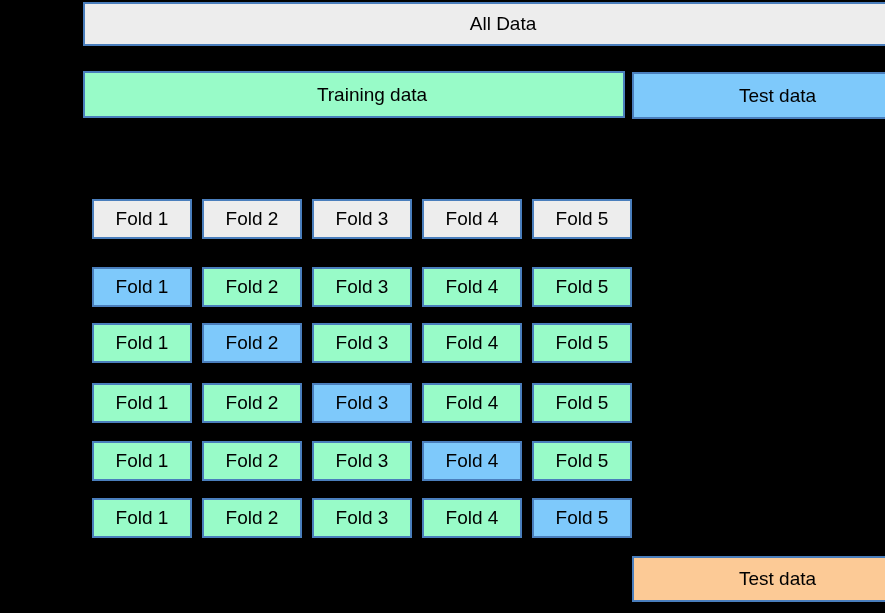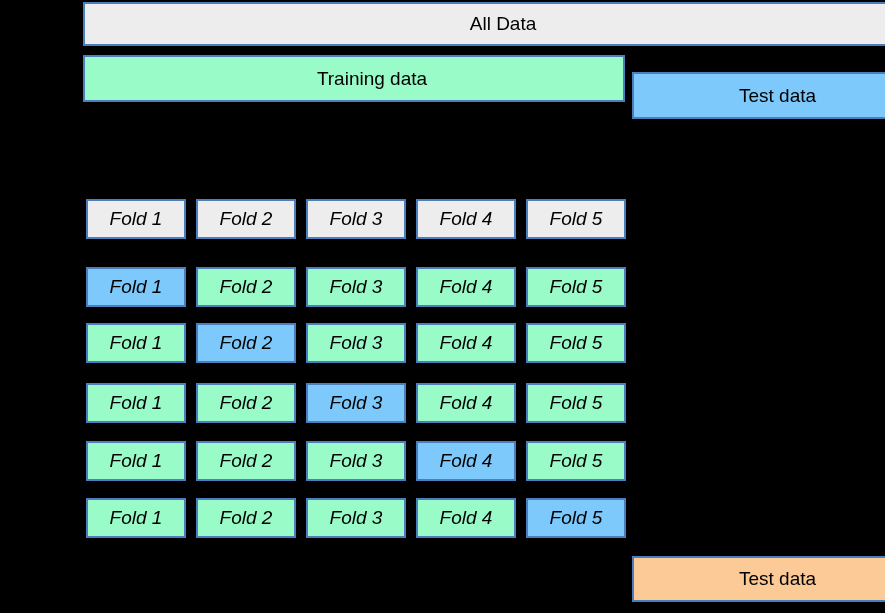--- a/index.html
+++ b/index.html
@@ -39,24 +39,24 @@
     border: 2px solid var(--box_border, #4a7ebc);
     width: 100px;
     height: 40px;
     display: flex;
     align-items: center;
     justify-content: center;
   }
 
   
   #all-data-box   { left: 83px;  top: 2px;   width: 802px; height: 44px; }
-  #training-box   { left: 83px;  top: 55px;  width: 542px; height: 47px; }
+  #training-box   { left: 83px;  top: 71px;  width: 542px; height: 47px; }
   #test-top-box   { left: 632px; top: 72px;  width: 253px; height: 47px; }
   #final-test-box { left: 632px; top: 556px; width: 253px; height: 46px; }
-  .fold-row { position: absolute; left: 86px; width: 540px; height: 40px; font-style: italic; }
+  .fold-row { position: absolute; left: 92px; width: 540px; height: 40px; }
 </style>
 </head>
 <body>
 
 <div id="canvas">
 
   <div id="all-data-box" class="box clip-right fill-gray">
     <span>All Data</span>
   </div>
 

